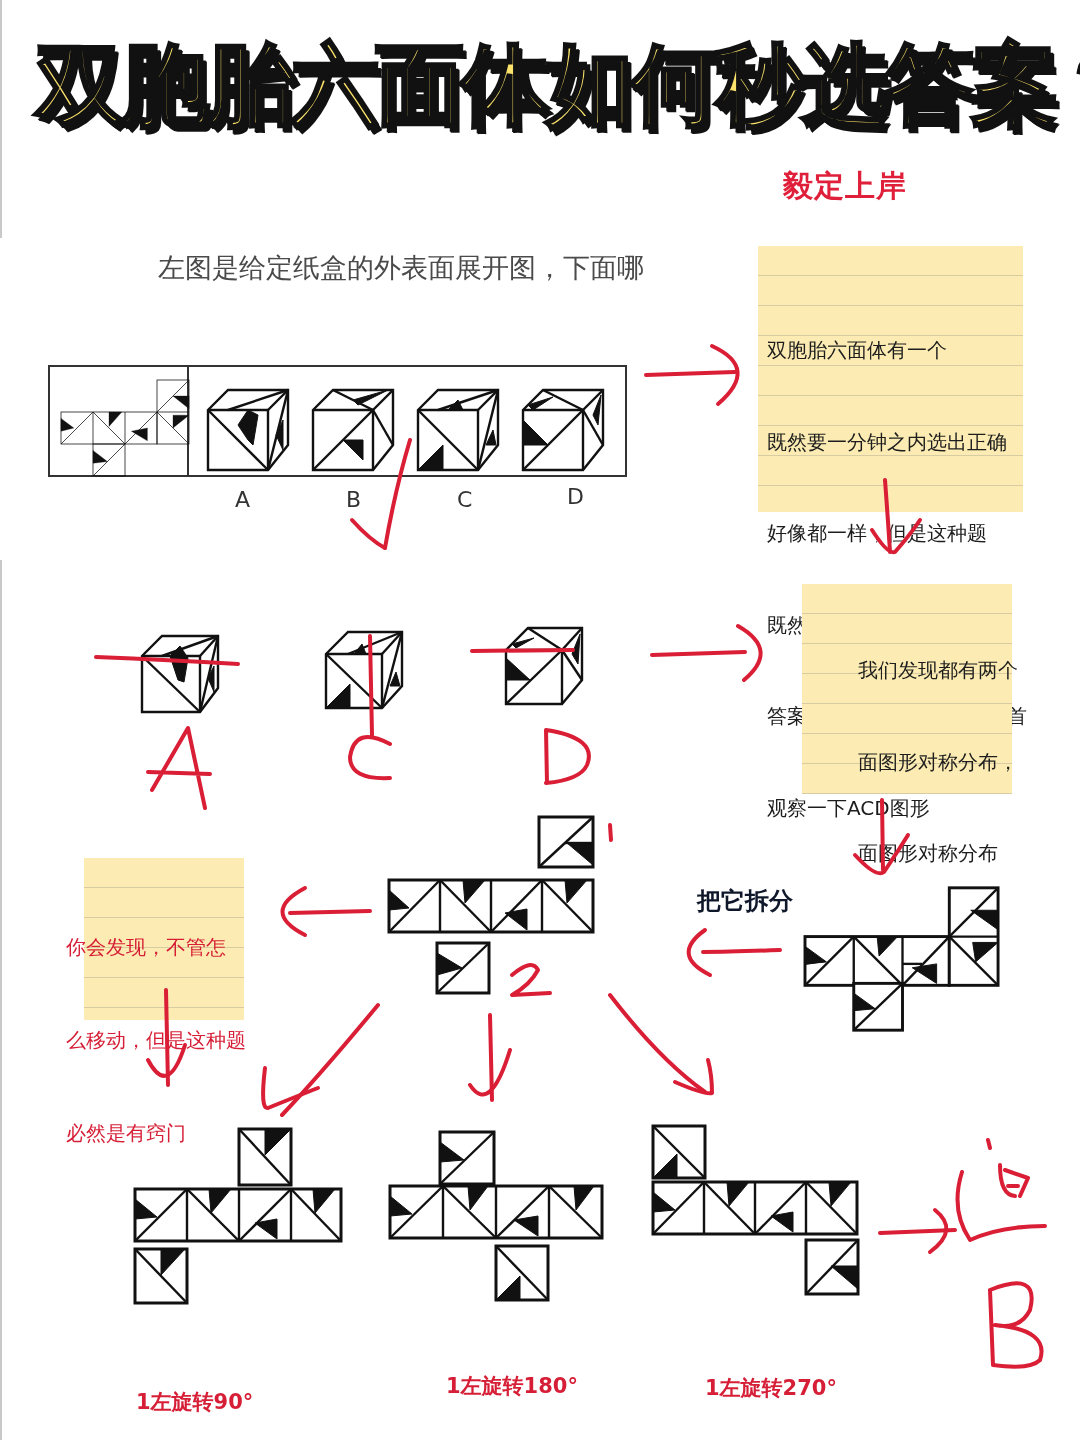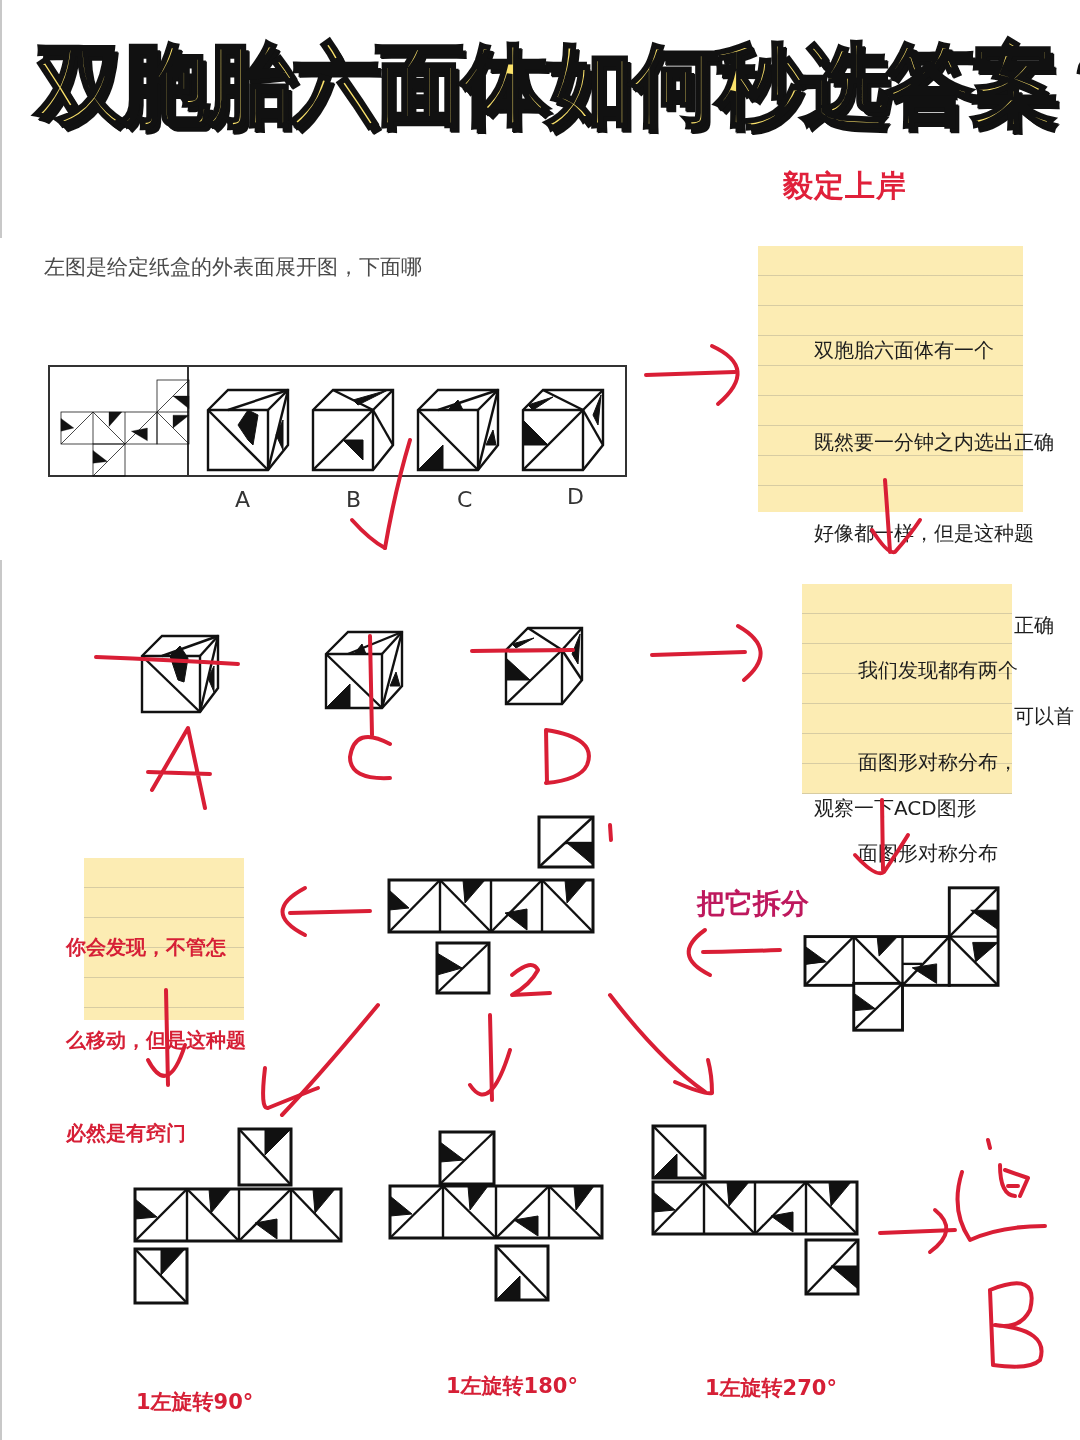--- a/index.html
+++ b/index.html
@@ -17,33 +17,33 @@
     color: #fbe26a; white-space: nowrap;
     -webkit-text-stroke: 3px #111;
     text-shadow: 4px 5px 0 #111, 5px 6px 0 #111;
   }
   .brand {
     position: absolute; left: 783px; top: 166px;
     font-size: 30px; font-weight: bold; color: #e0203a; letter-spacing: 1px;
   }
   .question {
     position: absolute; left: 44px; top: 238px; width: 600px;
-    font-size: 21px; line-height: 59px; color: #4a4a4a;
+    font-size: 27px; line-height: 59px; color: #4a4a4a; text-align: right;
   }
   .sticky {
     position: absolute; background: #fcecb3;
     background-image: repeating-linear-gradient(to bottom, transparent 0, transparent 29px, rgba(120,120,120,0.28) 29px, rgba(120,120,120,0.28) 30px);
   }
   .sticky-text { position: absolute; font-size: 20px; line-height: 30.5px; color: #1d1d1d; white-space: pre; }
-  .sticky-red { position: absolute; font-size: 20px; line-height: 31px; color: #d61f36; font-weight: bold; white-space: pre; }
+  .sticky-red { position: absolute; font-size: 20px; line-height: 31px; color: #d61f36; font-weight: normal; white-space: pre; }
   .opt-label { position: absolute; font-size: 22px; color: #333; }
   .hand { position: absolute; overflow: visible; }
   .hand path { fill: none; stroke: #d91e35; stroke-width: 4; stroke-linecap: round; stroke-linejoin: round; }
   .caption { position: absolute; font-size: 21px; line-height: 29px; color: #d61f36; font-weight: bold; white-space: pre; }
-  .splitlabel { position: absolute; font-size: 28px; font-weight: bold; color: #be185d; }
+  .splitlabel { position: absolute; font-size: 24px; font-weight: bold; color: #0f172a; }
   svg.fig { position: absolute; overflow: visible; }
   svg.fig .k { stroke: #111; stroke-width: 2.4; fill: none; }
   svg.fig .kf { fill: #111; stroke: #111; stroke-width: 1; }
   svg.fig .box { stroke: #111; stroke-width: 3; fill: #fff; }
 </style>
 </head>
 <body>
 
 <div class="edge-line" style="top:0;height:238px;"></div>
 <div class="edge-line" style="top:560px;height:880px;"></div>
@@ -132,21 +132,21 @@
     <polygon class="kf" points="70,30 78,10 75,40"></polygon>
   </g>
 </svg>
 
 <div class="opt-label" style="left:235px;top:487px;">A</div>
 <div class="opt-label" style="left:346px;top:487px;">B</div>
 <div class="opt-label" style="left:457px;top:487px;">C</div>
 <div class="opt-label" style="left:567px;top:484px;">D</div>
 
 <div class="sticky" style="left:758px;top:246px;width:265px;height:266px;"></div>
-<div class="sticky-text" style="left:814px;top:274px;">
+<div class="sticky-text" style="left:767px;top:274px;">
   <div>双胞胎六面体有一个</div>
   <div>既然要一分钟之内选出正确</div>
   <div>好像都一样，但是这种题</div>
   <div>既然要一分钟之内选出正确</div>
   <div>答案，必然是有窍门，可以首</div>
   <div>观察一下ACD图形</div>
 </div>
 
 <div class="sticky" style="left:802px;top:584px;width:210px;height:210px;"></div>
 <div class="sticky-text" style="left:818px;top:594px;margin-left:40px;">

